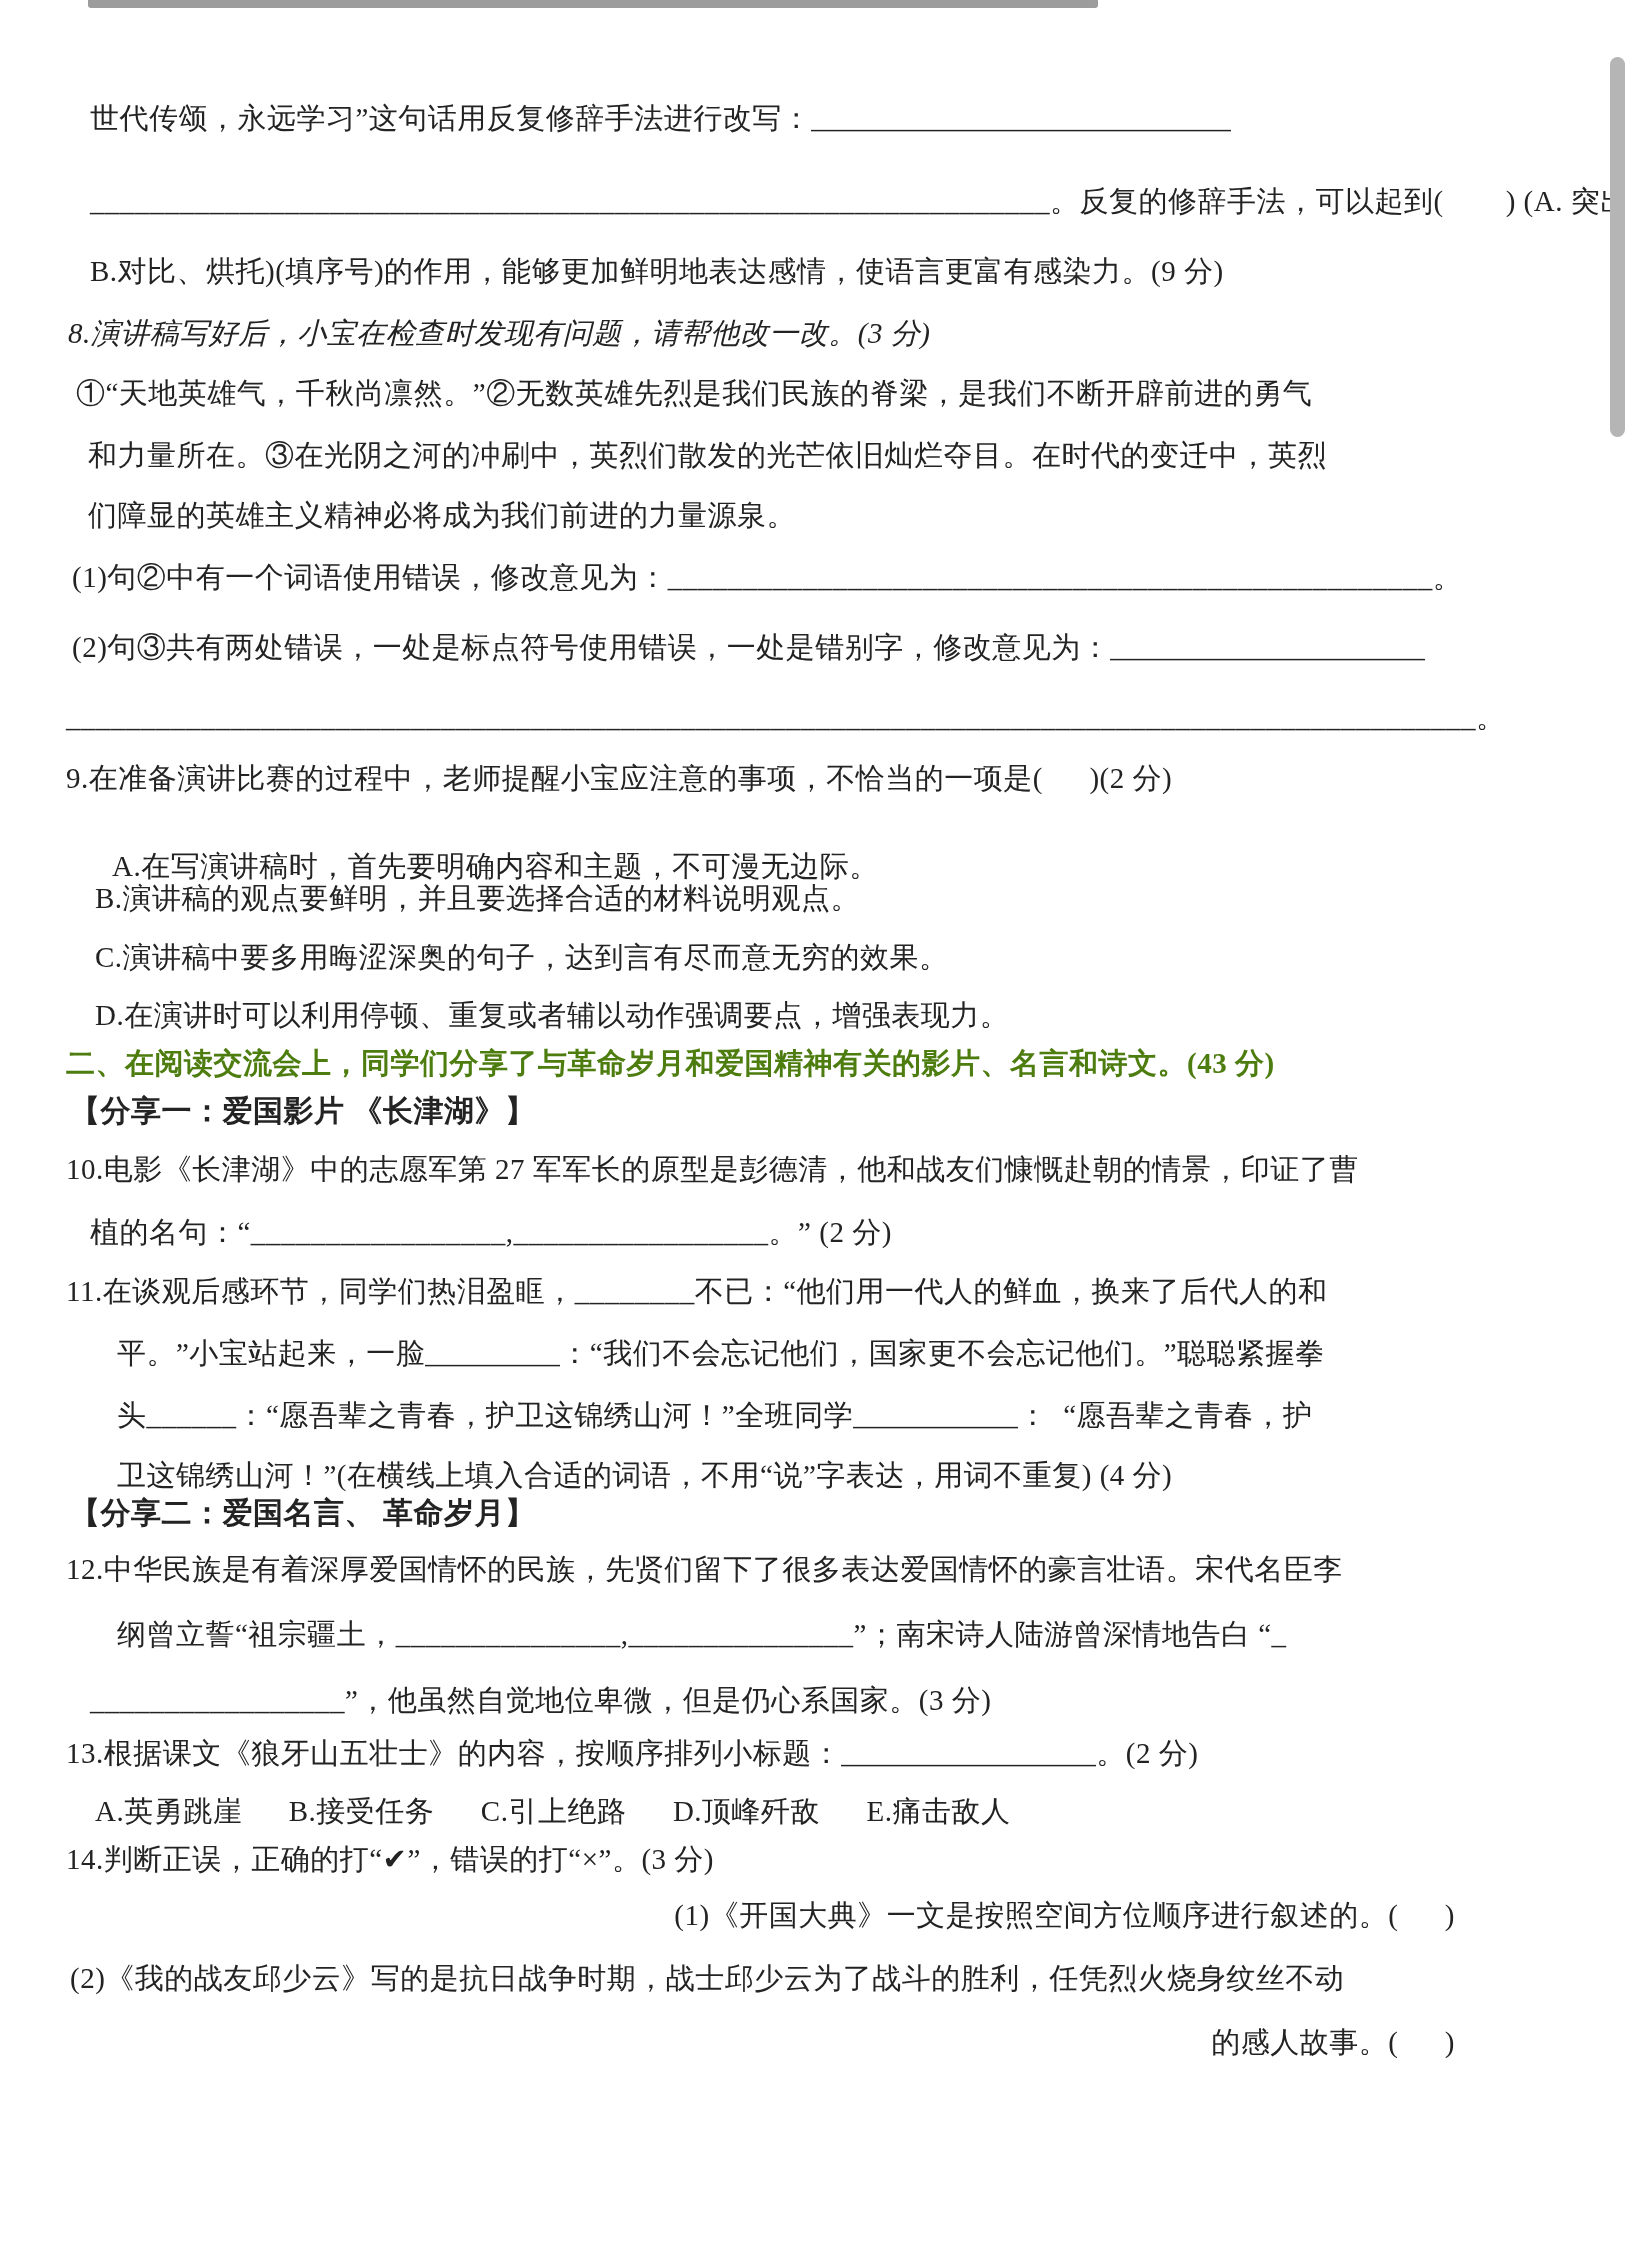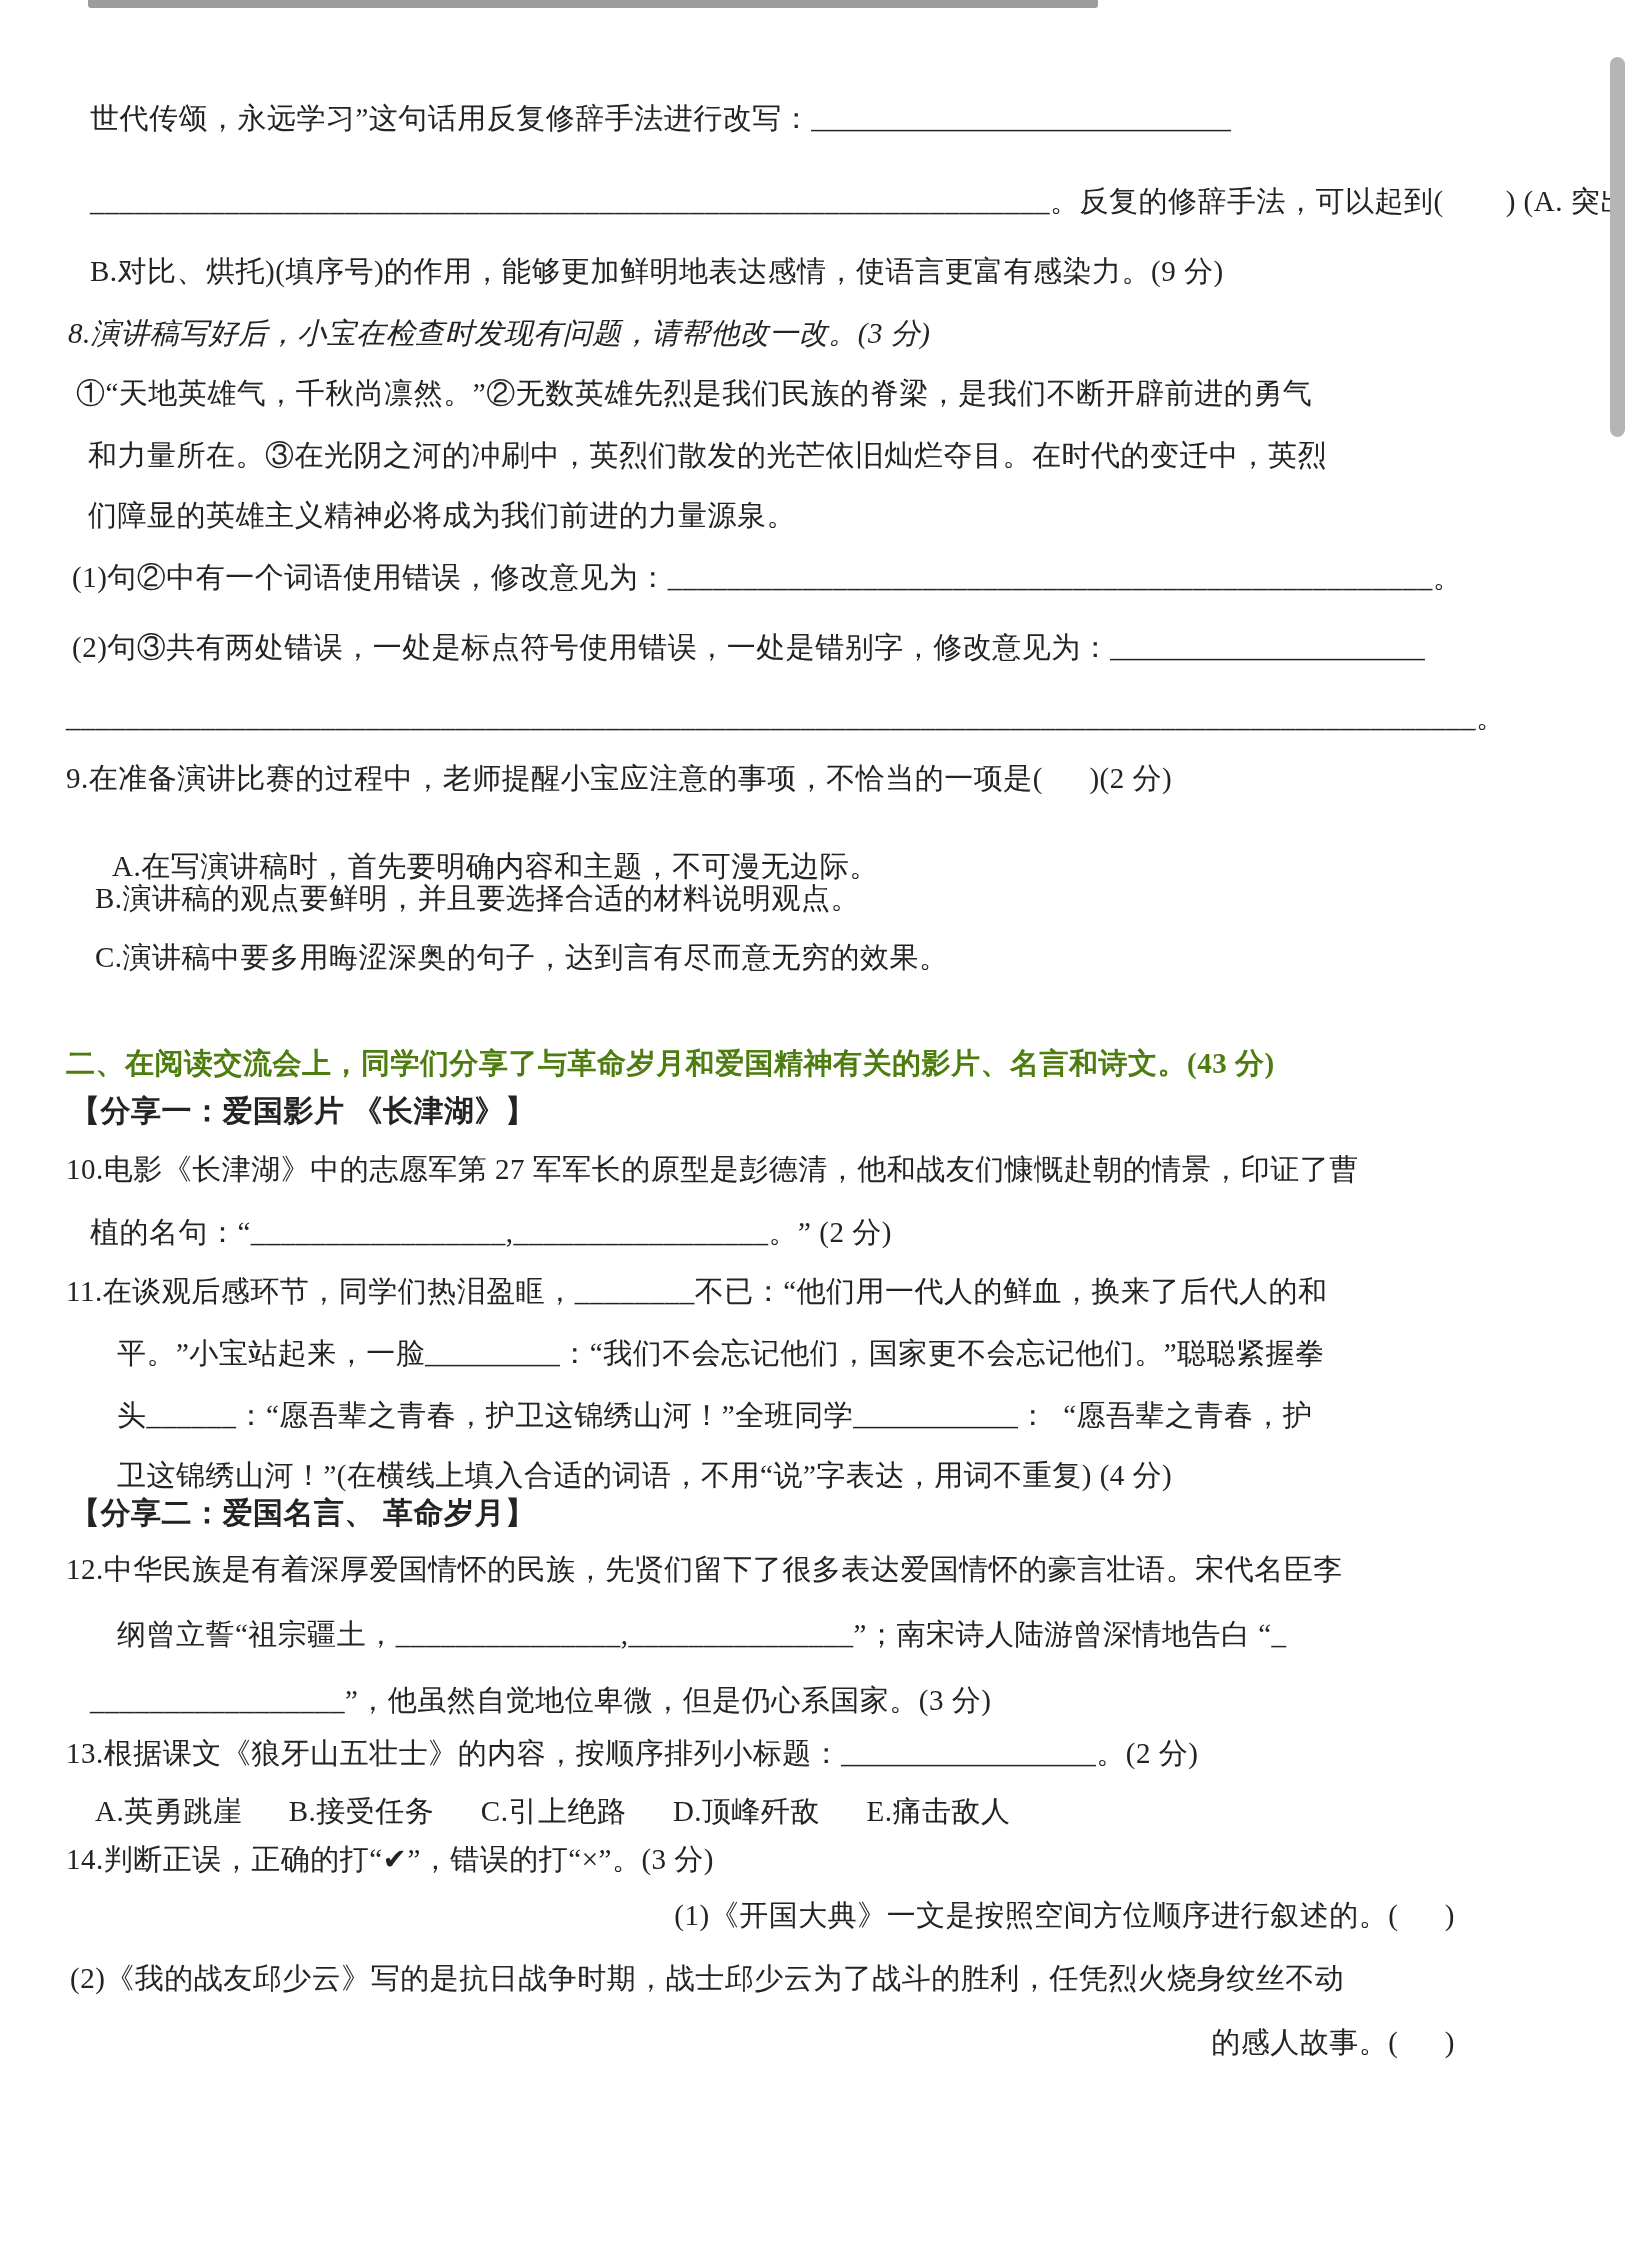--- a/index.html
+++ b/index.html
@@ -82,20 +82,21 @@
   <div class="line" style="left:76px;  top:373px;">①“天地英雄气，千秋尚凛然。”②无数英雄先烈是我们民族的脊梁，是我们不断开辟前进的勇气</div>
   <div class="line" style="left:88px;  top:435px;">和力量所在。③在光阴之河的冲刷中，英烈们散发的光芒依旧灿烂夺目。在时代的变迁中，英烈</div>
   <div class="line" style="left:88px;  top:495px;">们障显的英雄主义精神必将成为我们前进的力量源泉。</div>
   <div class="line" style="left:72px;  top:557px;">(1)句②中有一个词语使用错误，修改意见为：___________________________________________________。</div>
   <div class="line" style="left:72px;  top:627px;">(2)句③共有两处错误，一处是标点符号使用错误，一处是错别字，修改意见为：_____________________</div>
   <div class="line" style="left:66px;  top:697px;">______________________________________________________________________________________________。</div>
   <div class="line" style="left:66px;  top:758px;">9.在准备演讲比赛的过程中，老师提醒小宝应注意的事项，不恰当的一项是(      )(2 分)</div>
   <div class="line" style="left:112px;  top:818px;margin-top:28px;">A.在写演讲稿时，首先要明确内容和主题，不可漫无边际。</div>
   <div class="line" style="left:95px;  top:878px;">B.演讲稿的观点要鲜明，并且要选择合适的材料说明观点。</div>
   <div class="line" style="left:95px;  top:937px;">C.演讲稿中要多用晦涩深奥的句子，达到言有尽而意无穷的效果。</div>
+  <div class="line" style="left:95px;  top:995px;">D.在演讲时可以利用停顿、重复或者辅以动作强调要点，增强表现力。</div>
   <div class="line blue-heading" style="left:66px; top:1043px;">二、在阅读交流会上，同学们分享了与革命岁月和爱国精神有关的影片、名言和诗文。(43 分)</div>
   <div class="line bold-heading" style="left:70px; top:1091px;">【分享一：爱国影片 《长津湖》】</div>
   <div class="line" style="left:66px;  top:1149px;">10.电影《长津湖》中的志愿军第 27 军军长的原型是彭德清，他和战友们慷慨赴朝的情景，印证了曹</div>
   <div class="line" style="left:90px;  top:1212px;">植的名句：“_________________,_________________。” (2 分)</div>
   <div class="line" style="left:66px;  top:1271px;">11.在谈观后感环节，同学们热泪盈眶，________不已：“他们用一代人的鲜血，换来了后代人的和</div>
   <div class="line" style="left:117px; top:1333px;">平。”小宝站起来，一脸_________：“我们不会忘记他们，国家更不会忘记他们。”聪聪紧握拳</div>
   <div class="line" style="left:117px; top:1395px;">头______：“愿吾辈之青春，护卫这锦绣山河！”全班同学___________：  “愿吾辈之青春，护</div>
   <div class="line" style="left:117px; top:1455px;">卫这锦绣山河！”(在横线上填入合适的词语，不用“说”字表达，用词不重复) (4 分)</div>
   <div class="line bold-heading" style="left:70px; top:1493px;">【分享二：爱国名言、 革命岁月】</div>
   <div class="line" style="left:66px;  top:1549px;">12.中华民族是有着深厚爱国情怀的民族，先贤们留下了很多表达爱国情怀的豪言壮语。宋代名臣李</div>

